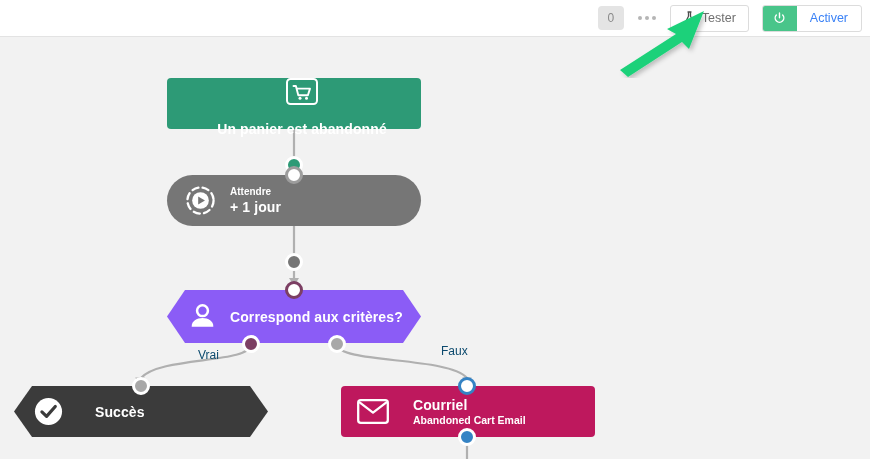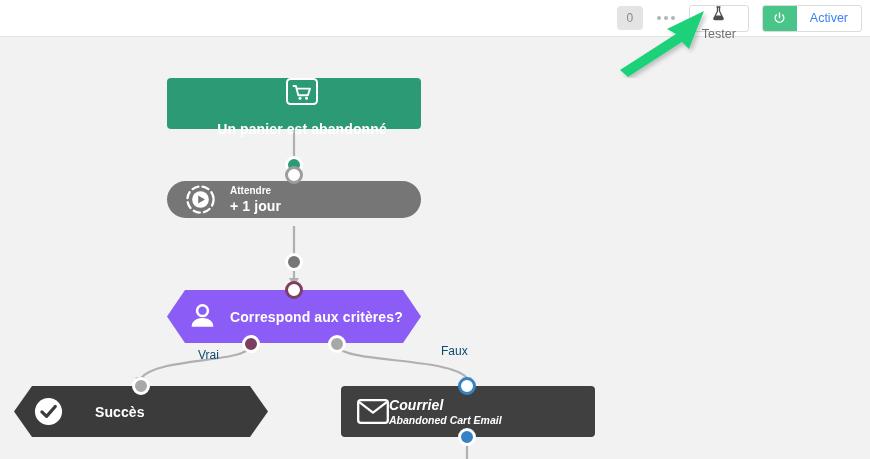--- a/index.html
+++ b/index.html
@@ -39,21 +39,20 @@
   .tester-btn {
     height: 27px;
     border: 1px solid #dcdcdc;
     border-radius: 3px;
     background: #fff;
     display: flex; align-items: center;
     gap: 6px; padding: 0 12px;
     font-size: 12.5px; color: #6f6f6f;
     cursor: pointer;
     margin-right: 13px;
-    flex-direction: column;
   }
   .activer-group {
     height: 27px;
     display: flex; align-items: stretch;
     border: 1px solid #dcdcdc;
     border-radius: 3px;
     overflow: hidden;
     background: #fff;
   }
   .power-block {
@@ -91,40 +90,40 @@
   .node-title { font-size: 14px; font-weight: bold; letter-spacing: .1px; }
   .node-sub   { font-size: 10.5px; font-weight: bold; margin-top: 1px; }
   .node-sub-small { font-size: 10px; font-weight: bold; }
 
   .node-trigger {
     left: 167px; top: 40px; width: 254px; height: 51px;
     background: #2d9a76; border-radius: 4px;
     padding-left: 16px; gap: 16px; flex-direction: column;
   }
   .node-wait {
-    left: 167px; top: 137px; width: 254px; height: 37px;
+    left: 167px; top: 137px; width: 254px; height: 51px;
     background: #767676; border-radius: 26px;
-    padding-left: 18px; gap: 14px; margin-top: 6px;
+    padding-left: 18px; gap: 14px;
   }
   .node-cond {
     left: 167px; top: 252px; width: 254px; height: 53px;
     background: #8b5cf6;
     clip-path: polygon(18px 0, calc(100% - 18px) 0, 100% 50%, calc(100% - 18px) 100%, 18px 100%, 0 50%);
     padding-left: 20px; gap: 12px;
   }
   .node-success {
     left: 14px; top: 348px; width: 254px; height: 51px;
     background: #3b3b3b;
     clip-path: polygon(18px 0, calc(100% - 18px) 0, 100% 50%, calc(100% - 18px) 100%, 18px 100%, 0 50%);
     padding-left: 19px; gap: 31px;
   }
   .node-email {
     left: 341px; top: 348px; width: 254px; height: 51px;
-    background: #404040; border-radius: 4px;
-    padding-left: 16px; gap: 0; font-style: italic;
+    background: #be185d; border-radius: 4px;
+    padding-left: 16px; gap: 24px;
   }
 
   
   .port {
     position: absolute;
     width: 18px; height: 18px;
     border-radius: 50%;
     border: 3px solid #ffffff;
     box-sizing: border-box;
     cursor: pointer;

